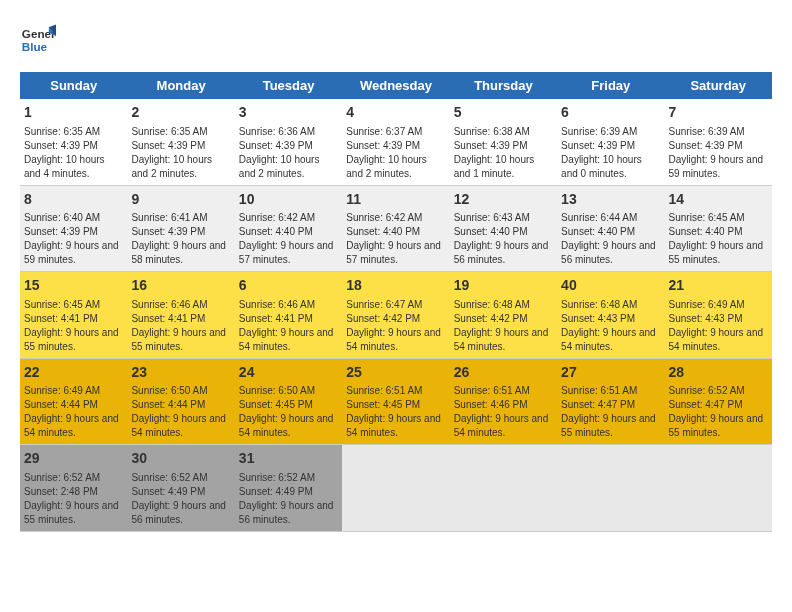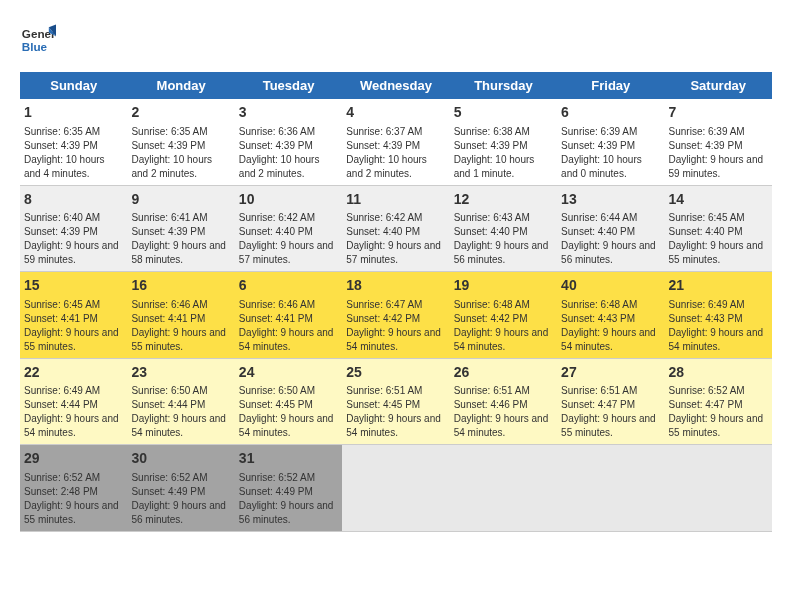--- a/index.html
+++ b/index.html
@@ -73,21 +73,21 @@
       margin-bottom: 2px;
     }
     .day-info {
       font-size: 10px;
       color: #333;
     }
     
     .week-row-1 td { background: #fff; }
     .week-row-2 td { background: #efefef; }
     .week-row-3 td { background: #fde047; }
-    .week-row-4 td { background: #fef9c3; }
+    .week-row-4 td { background: #eab308; }
     .week-row-5 td { background: #a3a3a3; }
   </style>
 </head>
 <body>
 
 <div class="header-area">
   <div class="logo">
     <svg class="logo-icon" viewBox="0 0 40 40" xmlns="http://www.w3.org/2000/svg">
       <text x="2" y="20" font-size="13" font-weight="bold" fill="#333">General</text>
       <text x="2" y="34" font-size="13" font-weight="bold" fill="#2a6db5">Blue</text>

